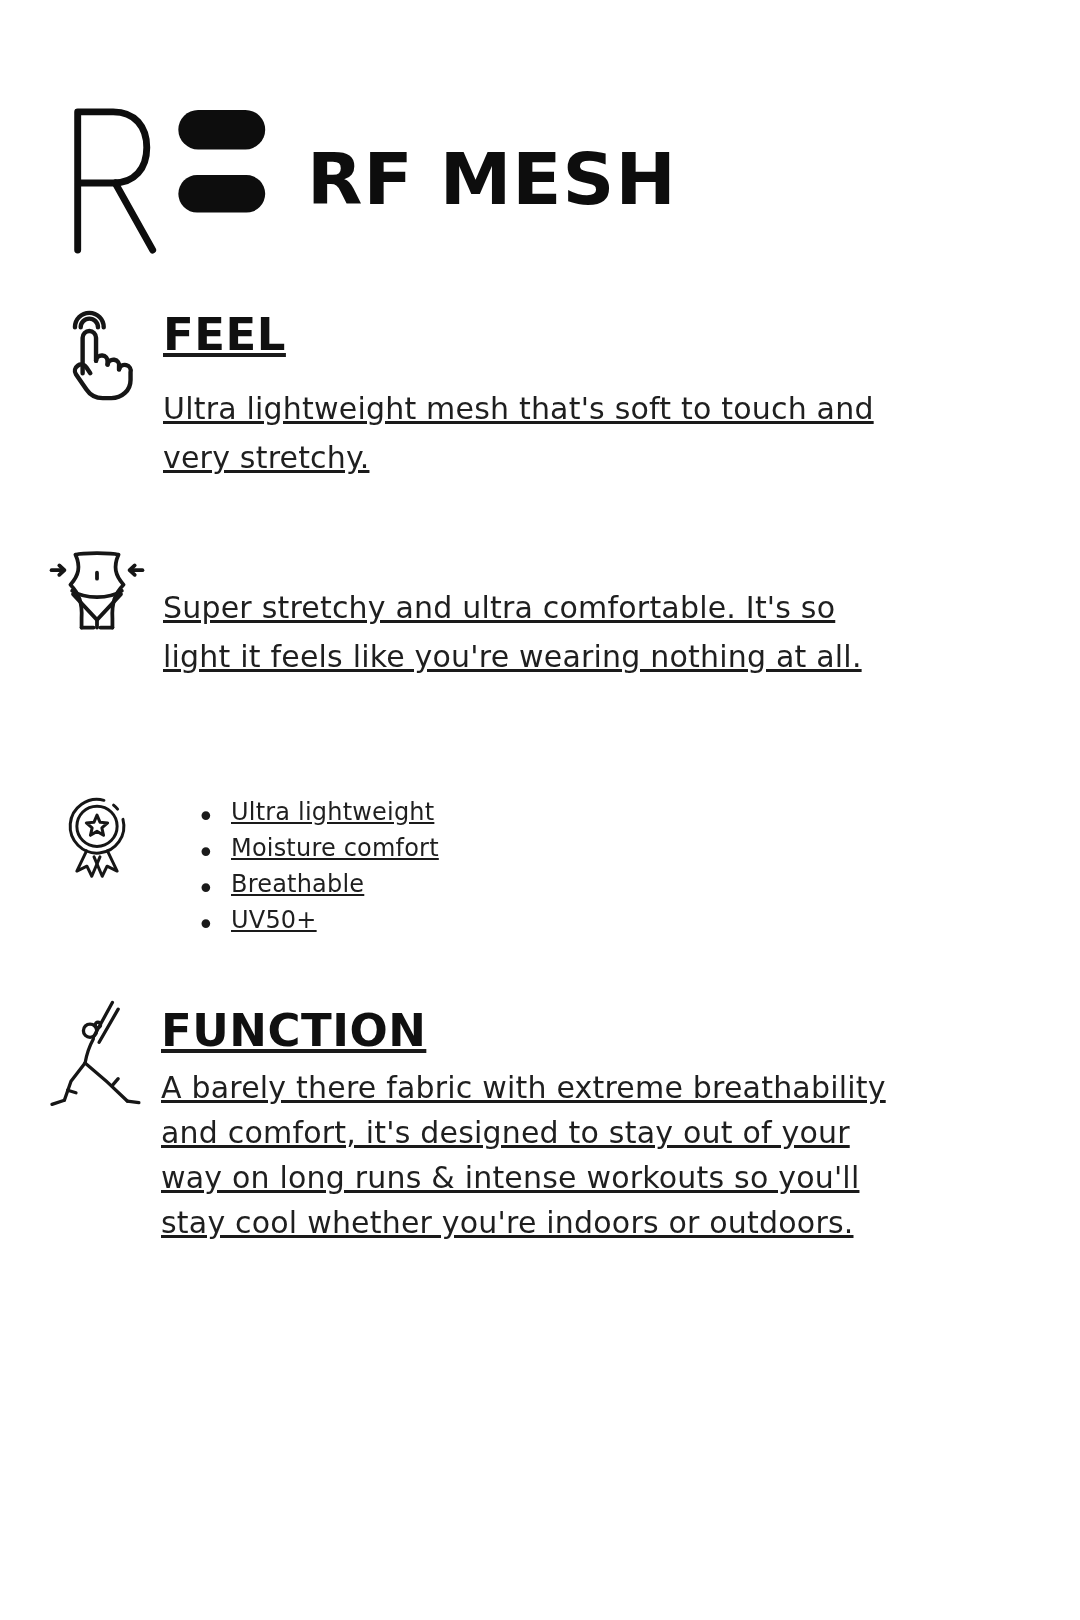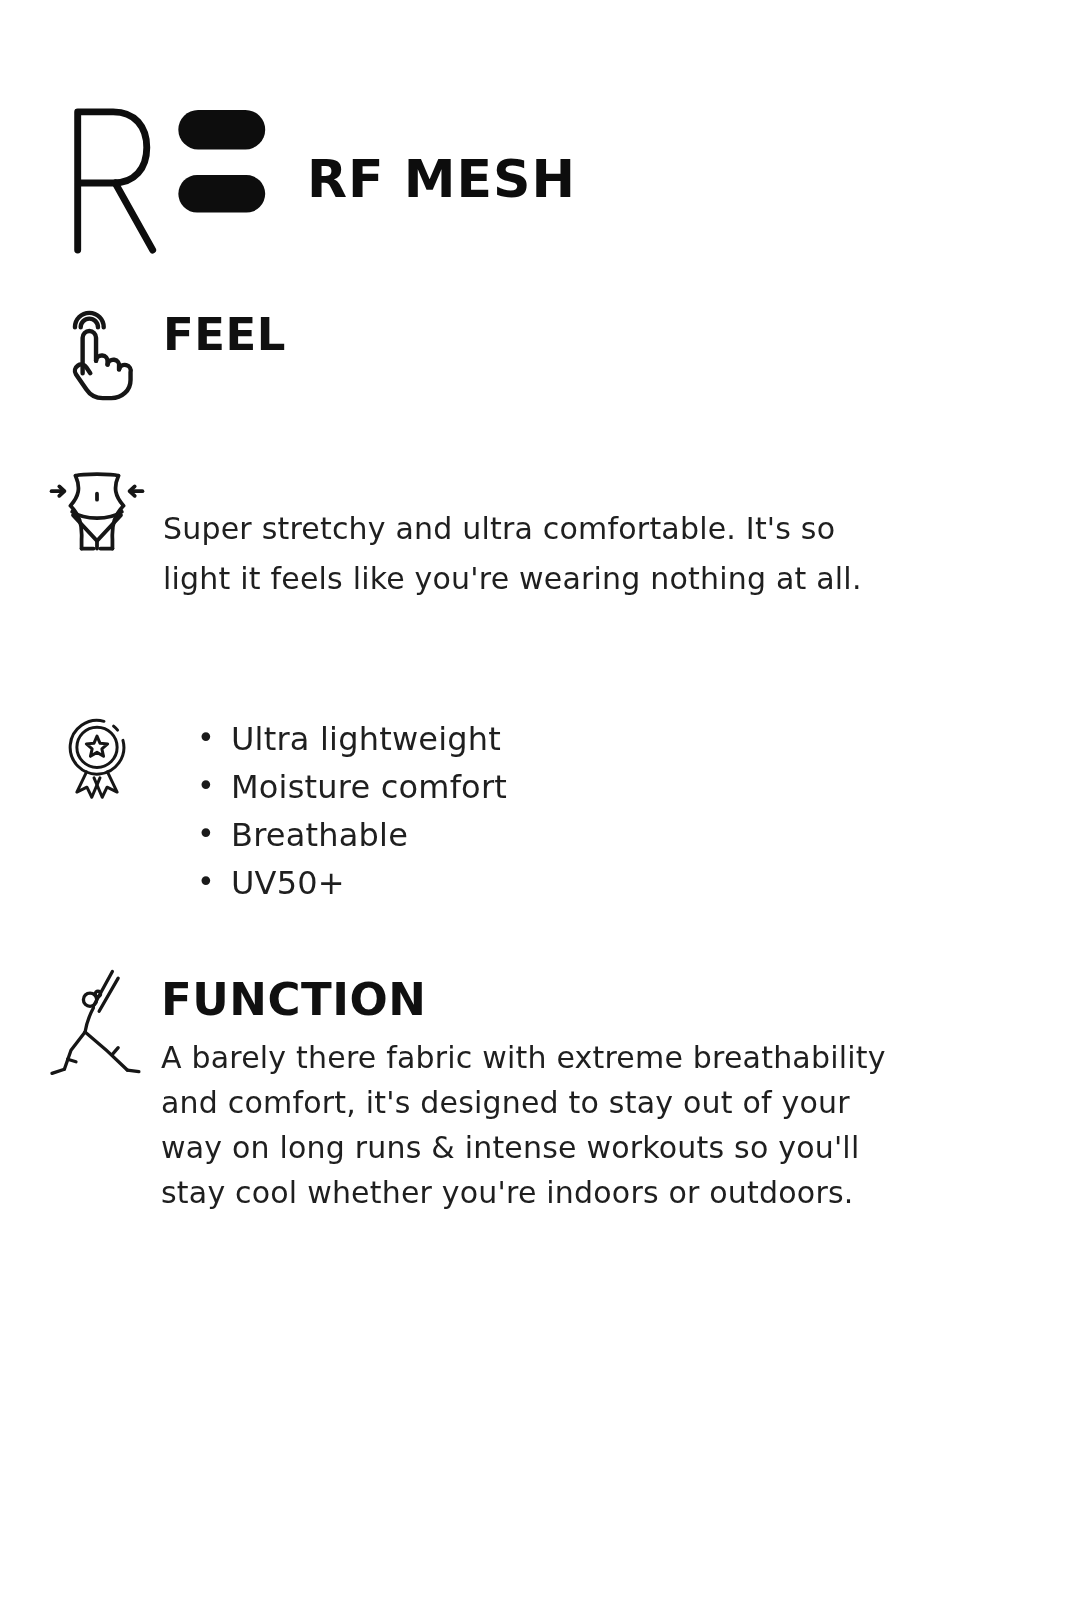--- a/index.html
+++ b/index.html
@@ -7,26 +7,26 @@
     width:1080px;height:1620px;background:#ffffff;
     font-family:"DejaVu Sans","Liberation Sans",sans-serif;
     color:#1a1a1a;overflow:hidden;
   }
   .page{width:1080px;height:1620px;position:relative;background:#ffffff;}
 
   
   .brand-row{display:flex;align-items:center;margin:104px 0 0 64px;}
   .brand-logo{width:205px;height:150px;flex:none;}
   .brand-title{
-    margin:0 0 0 38px;font-size:52px;font-weight:800;color:#0d0d0d;
+    margin:0 0 0 38px;font-size:72px;font-weight:800;color:#0d0d0d;
     letter-spacing:1px;line-height:1;
   }
 
   
-  .section{display:flex;align-items:flex-start;padding-left:30px;}
+  .section{display:flex;align-items:flex-start;padding-left:30px;text-decoration:underline;}
   .icon-box{width:133px;flex:none;display:flex;justify-content:center;}
   .content{flex:1;padding-right:56px;max-width:900px;}
   .section-title{
     margin:0;font-size:45px;font-weight:800;color:#101010;
     letter-spacing:0.5px;line-height:1.1;
   }
   .body-text{
     margin:0;font-size:30px;line-height:1.65;color:#1f1f1f;
     white-space:pre-line;letter-spacing:0.2px;
   }
@@ -39,21 +39,21 @@
   .section-fit .icon-box svg{width:96px;height:92px;margin-top:0px;}
   .section-fit .body-text{margin-top:40px;}
 
   .section-features{margin-top:84px;}
   .section-features .icon-box svg{width:84px;height:88px;margin-top:26px;}
   .section-features .section-title{margin-top:38px;}
   .features-list{
     list-style:none;margin:28px 0 0 0;padding:0 0 0 34px;
   }
   .features-list li{
-    position:relative;font-size:32px;line-height:1.5;color:#1f1f1f;
+    position:relative;font-size:24px;line-height:1.5;color:#1f1f1f;
     padding-left:34px;letter-spacing:0.2px;
   }
   .features-list li::before{
     content:"\2022";position:absolute;left:0;top:0;
     font-size:30px;color:#1a1a1a;
   }
 
   .section-function{margin-top:50px;padding-left:28px;}
   .section-function .icon-box svg{width:96px;height:140px;margin-top:0;}
   .section-function .section-title{margin-top:18px;}
@@ -84,20 +84,22 @@
           <path d="M31,21 a9,9 0 0 1 18,0"></path>
           <path d="M33,69 V32 a7,7 0 0 1 14,0 v24"></path>
           <path d="M47,56 a6,6 0 0 1 12,1 v3"></path>
           <path d="M59,60 a6,6 0 0 1 12,2 v3"></path>
           <path d="M71,65 a6,6 0 0 1 12,3 v8 c0,11 -9,19 -20,19 h-9 c-7,0 -13,-3 -17,-9 l-11,-16 c-2,-3 -1,-7 2,-9 c3,-2 7,-1 9,2 l4,6"></path>
         </g>
       </svg>
     </div>
     <div class="content">
       <h2 class="section-title">FEEL</h2>
+      <p class="body-text">Ultra lightweight mesh that's soft to touch and
+very stretchy.</p>
     </div>
   </section>
 
   <section class="section section-fit">
     <div class="icon-box">
       <svg viewBox="0 0 112 104" aria-hidden="true">
         <g class="icon-stroke" stroke-width="4.4">
           <path d="M31,12 C39,9.5 73,9.5 81,12"></path>
           <path d="M31,12 C37,26 35,36 25,47 C35,57 39,68 38,86 L38,97"></path>
           <path d="M81,12 C75,26 77,36 87,47 C77,57 73,68 74,86 L74,97"></path>

